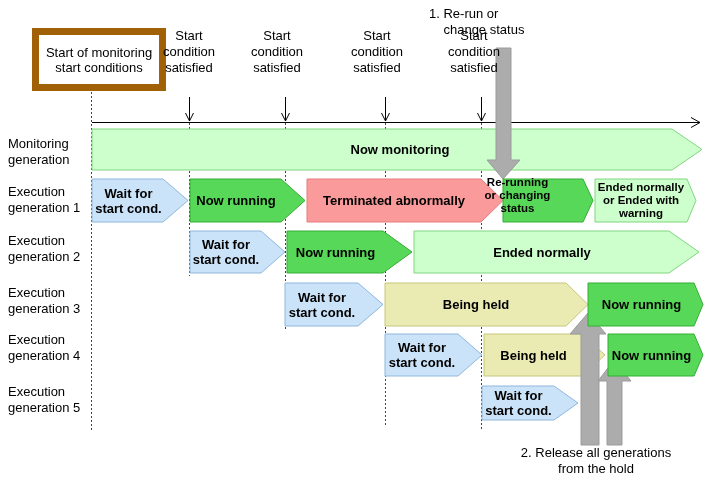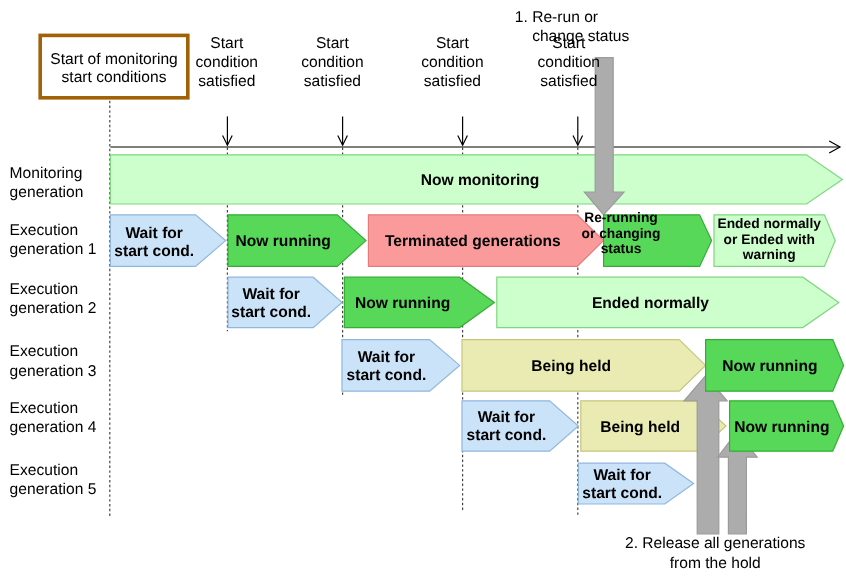--- a/index.html
+++ b/index.html
@@ -26,21 +26,21 @@
   .row-label {
     position:absolute; left:8px; width:92px; white-space:pre-line;
     font-size:13px; line-height:16px; text-align:left;
   }
   .cond {
     position:absolute; top:28px; width:76px; white-space:pre-line;
     font-size:13px; line-height:16px; text-align:center;
   }
   .start-box {
     position:absolute; left:32px; top:28px; width:120px; height:49px;
-    border:3px solid #a16207; background:#fff;
+    border:7px solid #a16207; background:#fff;
     display:flex; align-items:center; justify-content:center;
     text-align:center; white-space:pre-line; font-size:13px; line-height:15px;
   }
   .note-rerun {
     position:absolute; left:429px; top:6px; font-size:13px; line-height:16px;
     white-space:pre;
   }
   .note-release {
     position:absolute; left:478px; top:445px; width:236px; font-size:13px;
     line-height:16px; text-align:center; white-space:pre-line;
@@ -145,21 +145,21 @@
   <div class="row-label" style="top:332px;">Execution
 generation 4</div>
   <div class="row-label" style="top:384px;">Execution
 generation 5</div>
 
   <div class="txt" style="left:120px;top:129px;width:560px;height:41px;">Now monitoring</div>
 
   <div class="txt" style="left:92px;top:179px;width:73px;height:43px;">Wait for
 start cond.</div>
   <div class="txt" style="left:190px;top:179px;width:92px;height:43px;">Now running</div>
-  <div class="txt" style="left:307px;top:179px;width:174px;height:43px;">Terminated generations</div>
+  <div class="txt" style="left:307px;top:179px;width:174px;height:43px;">Terminated abnormally</div>
   <div class="txt small" style="left:477px;top:179px;width:81px;height:32px;">Re-running
 or changing
 status</div>
   <div class="txt small" style="left:593px;top:179px;width:96px;height:43px;">Ended normally
 or Ended with
 warning</div>
 
   <div class="txt" style="left:190px;top:231px;width:72px;height:42px;">Wait for
 start cond.</div>
   <div class="txt" style="left:287px;top:231px;width:97px;height:42px;">Now running</div>

